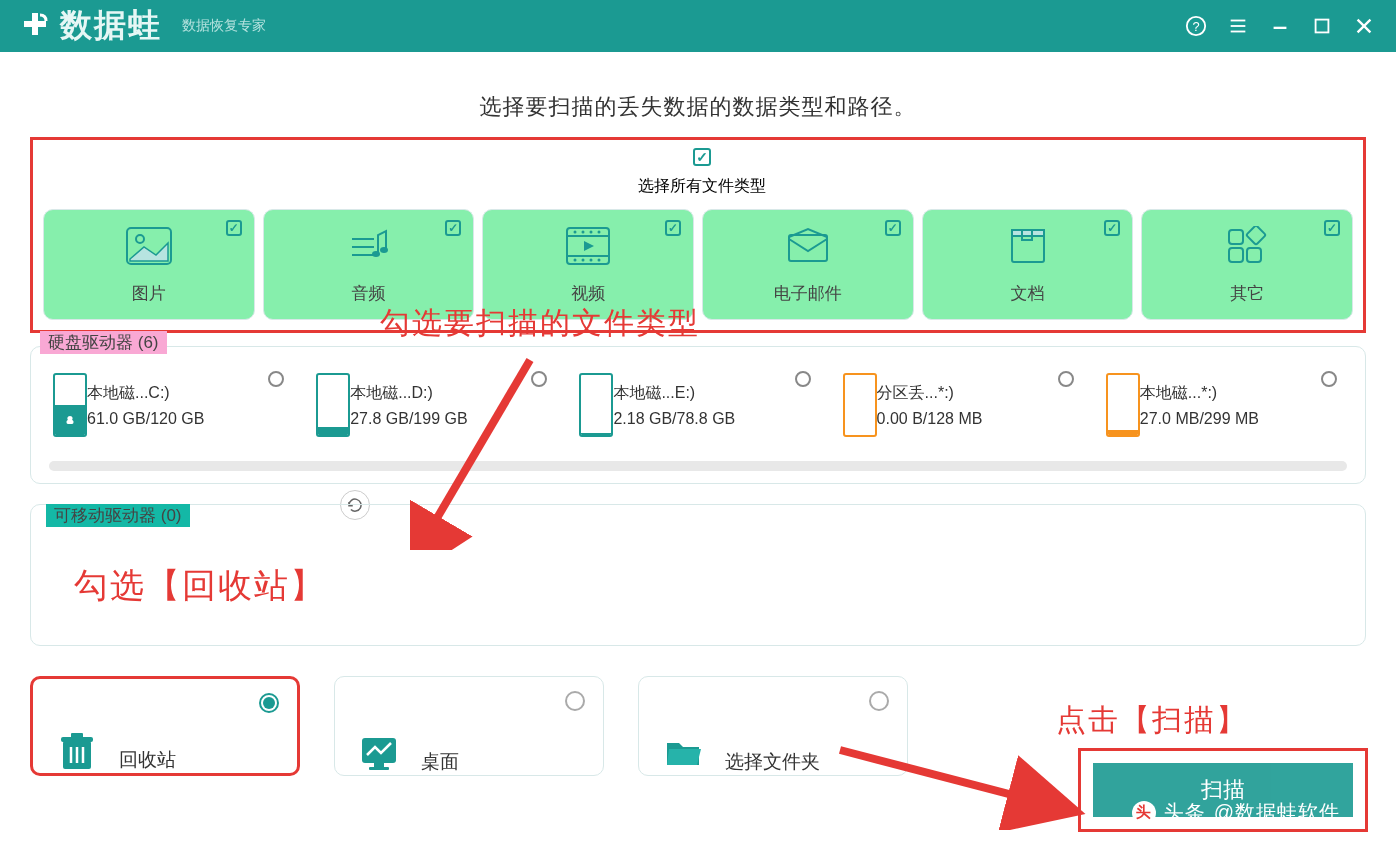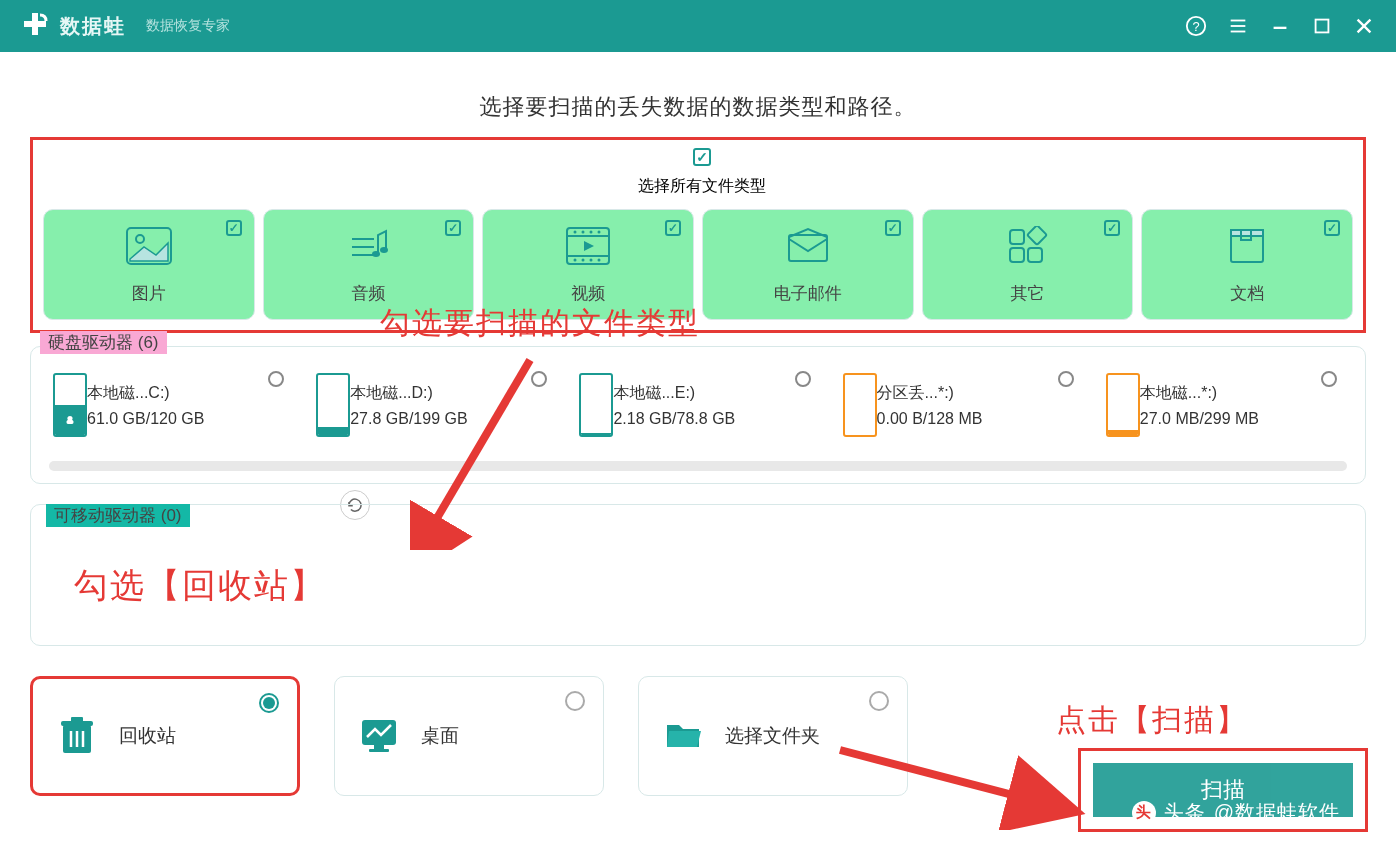--- a/index.html
+++ b/index.html
@@ -2,21 +2,21 @@
 <html><head>
 <meta charset="utf-8">
 <style>
 * { margin: 0; padding: 0; box-sizing: border-box; }
 body { font-family: "Microsoft YaHei", Arial, sans-serif; background: #fff; width: 1396px; height: 852px; overflow: hidden; position: relative; }
 
 
 .header { background: #1b9a92; height: 52px; display: flex; align-items: center; padding: 0 20px; color: #fff; }
 .logo { display: flex; align-items: center; gap: 10px; }
 .logo-icon { width: 30px; height: 30px; }
-.logo-text { font-size: 20px; font-weight: bold; letter-spacing: 2px; color:#e6f7f5;font-family:Liberation Mono, monospace;}
+.logo-text { font-size: 32px; font-weight: bold; letter-spacing: 2px; color:#e6f7f5;font-family:Liberation Mono, monospace;}
 .subtitle { font-size: 14px; margin-left: 20px; color: #b4e2de; }
 .header-controls { margin-left: auto; display: flex; align-items: center; gap: 18px; }
 .header-icon { width: 24px; height: 24px; display:flex;align-items:center;justify-content:center; cursor:pointer; }
 
 
 .main { padding: 20px 30px; }
 .title { text-align: center; font-size: 22px; color: #333; margin: 20px 0 15px 0; letter-spacing: 1px; }
 
 
 .filetypes-box { border: 3px solid #e53935; padding: 8px 10px 10px 10px; position: relative; }
@@ -48,21 +48,21 @@
 .removable-box { border:1px solid #d8e8e8; border-radius:10px; padding: 30px 14px; margin-top: 12px; display:flex; align-items:center; gap: 20px; min-height: 70px; position:relative;}
 .removable-content { flex:1; min-height: 80px;}
 .refresh-btn { position:absolute; left: 310px; top: -12px; background:#fff; width: 30px; height:30px; border:1px solid #ccc; border-radius:50%; display:flex; align-items:center; justify-content:center;}
 
 
 .annot { position:absolute; color:#e53935; font-size: 30px; font-weight: normal; letter-spacing: 2px; z-index:5; font-family: "SimHei",sans-serif;}
 .arrow { position:absolute; z-index:4; }
 
 
 .locations { display:flex; gap: 34px; margin-top: 30px; }
-.loc-card { width: 270px; height: 120px; border: 1px solid #d8e8e8; border-radius: 10px; display:flex; align-items:center; padding: 0 24px; gap: 20px; position:relative; cursor:pointer;}
+.loc-card { width: 270px; height: 100px; border: 1px solid #d8e8e8; border-radius: 10px; display:flex; align-items:flex-end; padding: 0 24px; gap: 20px; position:relative; cursor:pointer;}
 .loc-card.selected { border: 3px solid #e53935; }
 .loc-radio { position:absolute; top: 14px; right: 18px; width: 20px; height:20px; border: 2px solid #1b9a92; border-radius:50%; display:flex;align-items:center;justify-content:center;}
 .loc-radio.on::after { content:""; width: 12px; height:12px; background:#1b9a92; border-radius:50%; }
 .loc-radio.off { border-color:#aaa;}
 .loc-icon { width: 42px; height: 42px; }
 .loc-label { font-size: 19px; color:#333; }
 
 
 .scan-box { position:absolute; right: 28px; bottom: 20px; border: 3px solid #e53935; padding: 12px;}
 .scan-btn { background:#1b9a92; color:#fff; font-size: 22px; padding: 12px 60px; cursor:pointer; min-width: 260px; text-align:center; opacity:0.9;}
@@ -189,40 +189,40 @@
               <path d="M4 12 L23 24 L42 12" fill="none" stroke="#1b9a92" stroke-width="2"></path>
               <path d="M4 10 L23 2 L42 10" fill="none" stroke="#1b9a92" stroke-width="2"></path>
             </svg>
         </div>
         <div class="ft-label">电子邮件</div>
       </div>
 
       <div class="ft-card">
         <span class="chk"></span>
         <div class="ft-icon">
+          <svg width="40" height="40">
+              <rect x="4" y="4" width="32" height="32" rx="2" fill="none" stroke="#1b9a92" stroke-width="2"></rect>
+              <rect x="4" y="4" width="32" height="6" fill="#b7e4e0" stroke="#1b9a92" stroke-width="2"></rect>
+              <rect x="14" y="4" width="10" height="10" fill="none" stroke="#1b9a92" stroke-width="2"></rect>
+            </svg>
+        </div>
+        <div class="ft-label">文档</div>
+      </div>
+
+      <div class="ft-card">
+        <span class="chk"></span>
+        <div class="ft-icon">
           <svg width="44" height="40">
               <rect x="4" y="4" width="14" height="14" rx="3" fill="none" stroke="#1b9a92" stroke-width="2"></rect>
               <rect x="4" y="22" width="14" height="14" rx="3" fill="none" stroke="#1b9a92" stroke-width="2"></rect>
               <rect x="22" y="22" width="14" height="14" rx="3" fill="none" stroke="#1b9a92" stroke-width="2"></rect>
               <rect x="24" y="2" width="14" height="14" rx="2" transform="rotate(45 31 9)" fill="none" stroke="#1b9a92" stroke-width="2"></rect>
             </svg>
         </div>
         <div class="ft-label">其它</div>
-      </div>
-
-      <div class="ft-card">
-        <span class="chk"></span>
-        <div class="ft-icon">
-          <svg width="40" height="40">
-              <rect x="4" y="4" width="32" height="32" rx="2" fill="none" stroke="#1b9a92" stroke-width="2"></rect>
-              <rect x="4" y="4" width="32" height="6" fill="#b7e4e0" stroke="#1b9a92" stroke-width="2"></rect>
-              <rect x="14" y="4" width="10" height="10" fill="none" stroke="#1b9a92" stroke-width="2"></rect>
-            </svg>
-        </div>
-        <div class="ft-label">文档</div>
       </div>
     </div>
   </div>
 
   
   <div class="section-head" style="margin-top:-2px; background:#f9a8d4; display:inline-block; position:relative; z-index:2; padding:0 8px;">硬盘驱动器  (6)</div>
   
   <div class="drives-box" style="margin-top:-14px;">
     <div class="drives-row">
 

